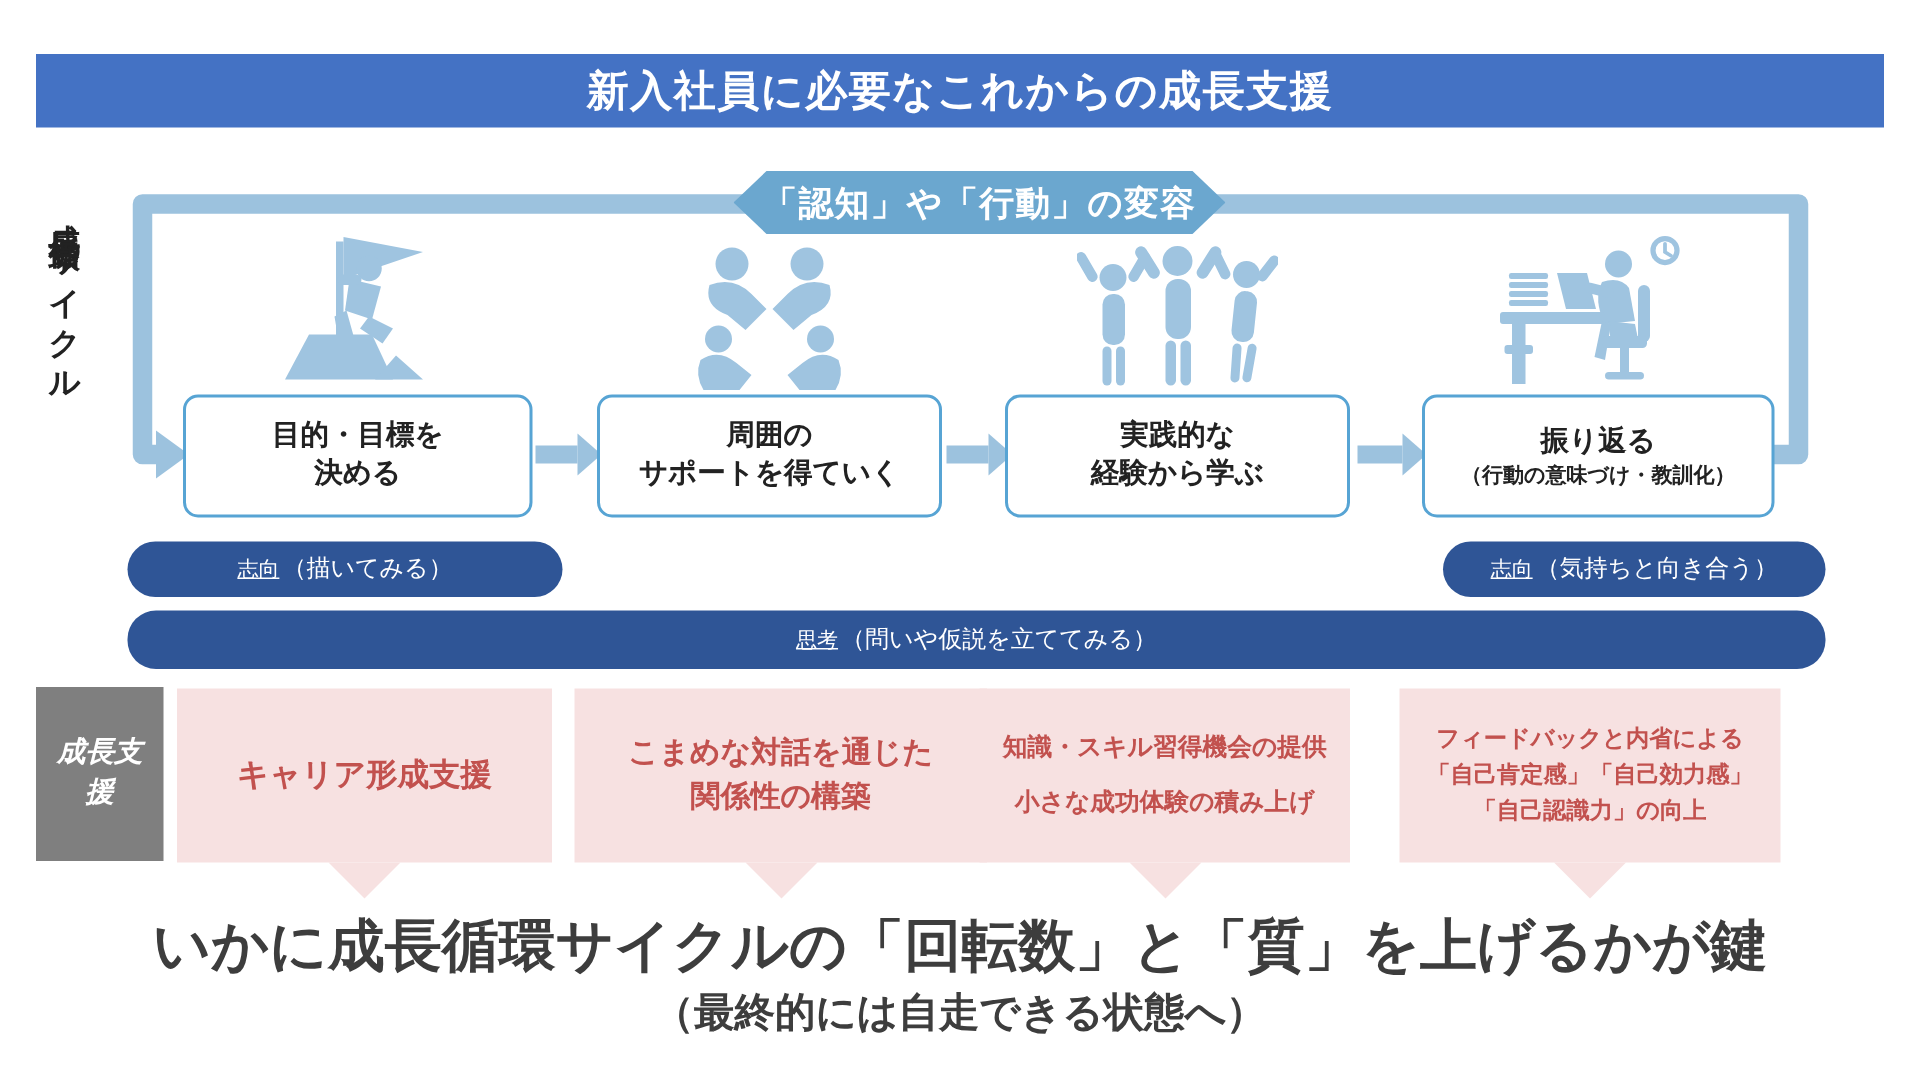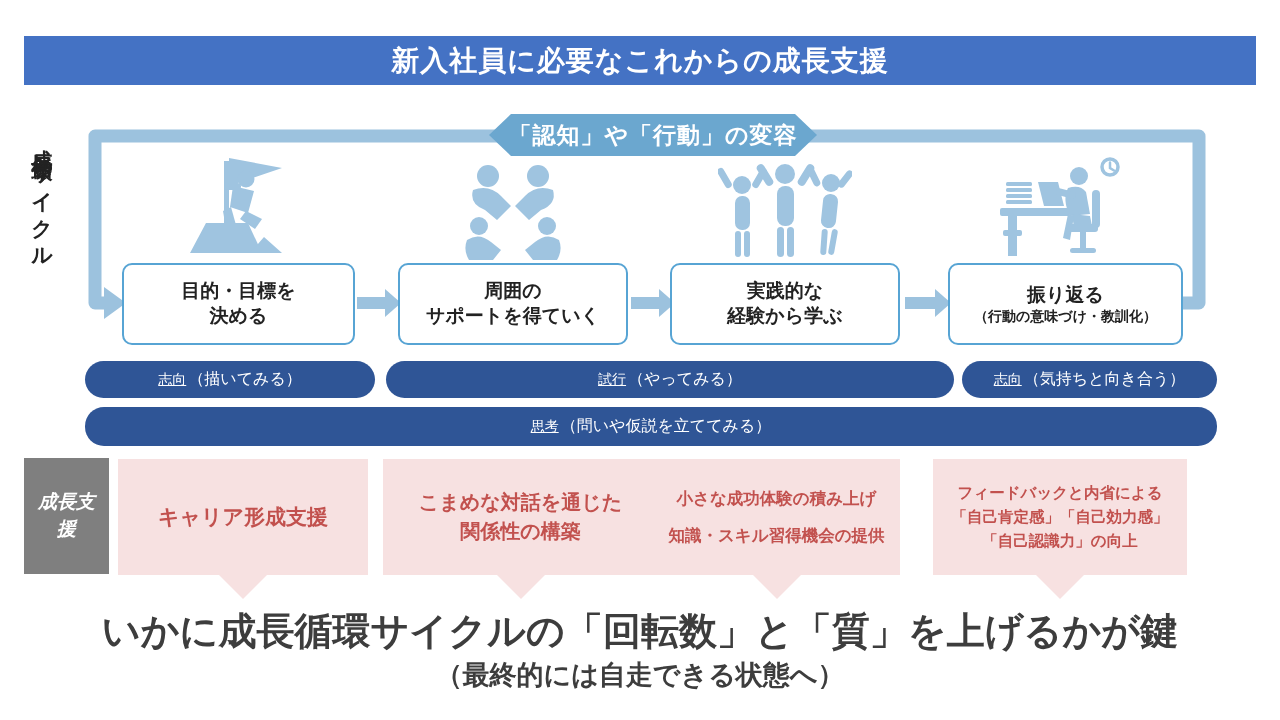--- a/index.html
+++ b/index.html
@@ -180,24 +180,20 @@
   </div>
   <div class="step-box box4" style="left:948px;width:235px">
     <span class="l1">振り返る</span>
     <span class="l2">（行動の意味づけ・教訓化）</span>
   </div>
 
   <div class="pill pill-row" style="left:85px;width:290px">
     <span class="main">志向</span>
     <span class="sub">（描いてみる）</span>
   </div>
-  <div class="pill pill-row" style="left:386px;width:568px">
-    <span class="main">試行</span>
-    <span class="sub">（やってみる）</span>
-  </div>
   <div class="pill pill-row" style="left:962px;width:255px">
     <span class="main">志向</span>
     <span class="sub">（気持ちと向き合う）</span>
   </div>
   <div class="pill pill-think">
     <span class="main">思考</span>
     <span class="sub">（問いや仮説を立ててみる）</span>
   </div>
 
   <div class="support-label">成長支援</div>
@@ -205,22 +201,22 @@
   <div class="support-box sb1" style="left:118px;width:250px">
     <span class="support-line">キャリア形成支援</span>
     <div class="tail"></div>
   </div>
   <div class="support-box sb2" style="left:383px;width:275px">
     <span class="support-line">こまめな対話を通じた</span>
     <span class="support-line">関係性の構築</span>
     <div class="tail"></div>
   </div>
   <div class="support-box sb3" style="left:653px;width:247px">
+    <span class="support-line">知識・スキル習得機会の提供</span>
     <span class="support-line">小さな成功体験の積み上げ</span>
-    <span class="support-line">知識・スキル習得機会の提供</span>
     <div class="tail"></div>
   </div>
   <div class="support-box sb4" style="left:933px;width:254px">
     <span class="support-line">フィードバックと内省による</span>
     <span class="support-line">「自己肯定感」「自己効力感」</span>
     <span class="support-line">「自己認識力」の向上</span>
     <div class="tail"></div>
   </div>
 
   <div class="conclusion">

